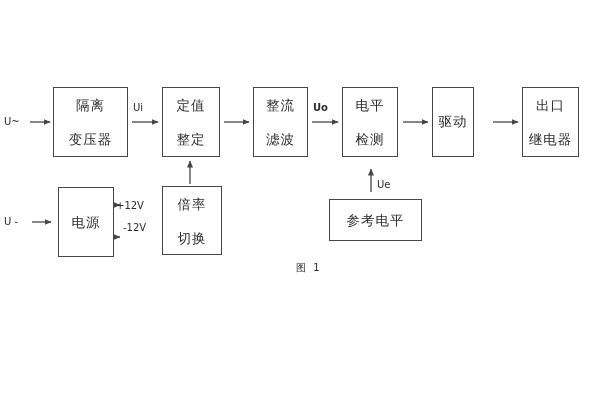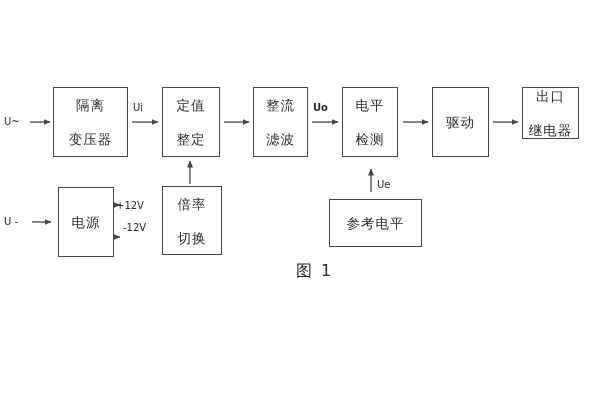--- a/index.html
+++ b/index.html
@@ -35,21 +35,21 @@
   }
   .lbl{
     position:absolute;
     font-size:10px;
     line-height:16px;
     white-space:nowrap;
     text-align:right;
   }
   .caption{
     position:absolute;
-    font-size:16px;
+    font-size:10px;
     letter-spacing:2px;
   }
 </style>
 </head>
 <body>
 
 <div class="canvas">
 
   <svg class="arrows" viewBox="0 0 600 400">
     <defs>
@@ -83,39 +83,39 @@
   <div class="blk" style="left:253px;top:87px;width:55px;height:70px;">
     <span>整流</span>
     <span>滤波</span>
   </div>
 
   <div class="blk" style="left:342px;top:87px;width:56px;height:70px;">
     <span>电平</span>
     <span>检测</span>
   </div>
 
-  <div class="blk" style="left:432px;top:87px;width:57px;height:70px;">
+  <div class="blk" style="left:432px;top:87px;width:42px;height:70px;font-family:Liberation Serif, serif;">
     <span>驱动</span>
   </div>
 
-  <div class="blk" style="left:522px;top:87px;width:57px;height:52px;">
+  <div class="blk" style="left:522px;top:87px;width:57px;height:70px;">
     <span>出口</span>
     <span>继电器</span>
   </div>
 
   <div class="blk" style="left:58px;top:187px;width:56px;height:70px;">
     <span>电源</span>
   </div>
 
   <div class="blk" style="left:162px;top:186px;width:60px;height:69px;">
     <span>倍率</span>
     <span>切换</span>
   </div>
 
-  <div class="blk" style="left:329px;top:199px;width:93px;height:48px;">
+  <div class="blk" style="left:329px;top:199px;width:93px;height:42px;">
     <span>参考电平</span>
   </div>
 
   <span class="lbl" style="left:4px;top:114px;">U~</span>
   <span class="lbl" style="left:4px;top:214px;">U -</span>
   <span class="lbl" style="left:133px;top:100px;">Ui</span>
   <span class="lbl" style="left:313px;top:100px;font-weight:bold;">Uo</span>
   <span class="lbl" style="left:377px;top:177px;">Ue</span>
   <span class="lbl" style="left:116px;top:198px;">+12V</span>
   <span class="lbl" style="left:123px;top:220px;">-12V</span>

